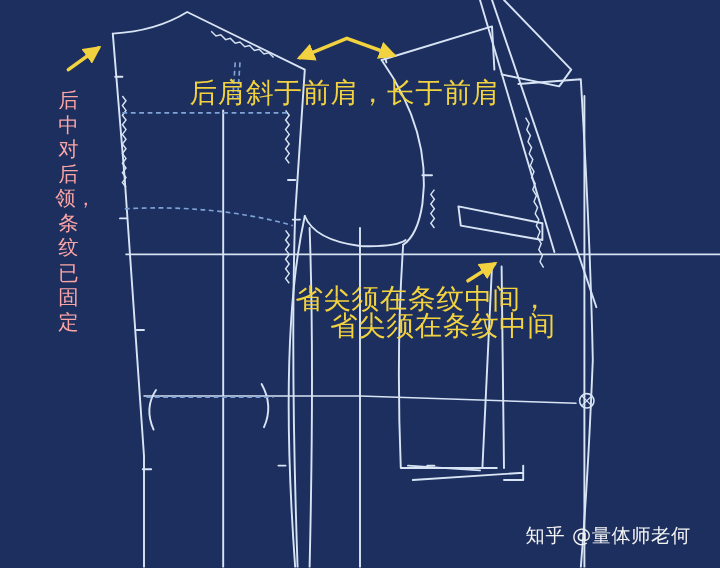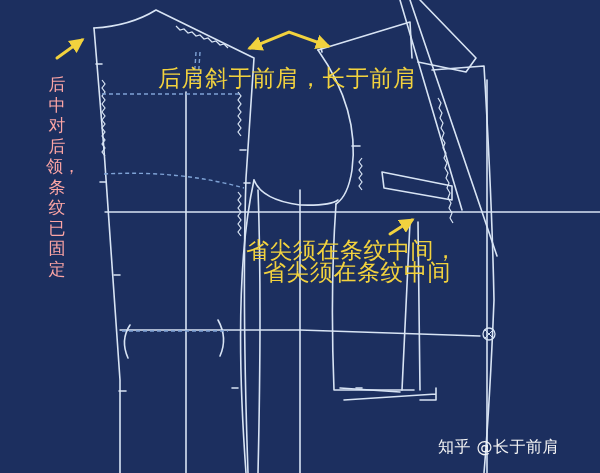--- a/index.html
+++ b/index.html
@@ -78,14 +78,14 @@
   <g fill="none" stroke="#f2d23e" stroke-width="3" stroke-linecap="round">
     <line x1="57" y1="58" x2="82" y2="40" marker-end="url(#ah)"></line>
     <polyline points="250,48 289,32 328,46" marker-start="url(#ah)" marker-end="url(#ah)"></polyline>
     <line x1="390" y1="234" x2="412" y2="220" marker-end="url(#ah)"></line>
   </g>
 </svg>
 
 <div class="label" style="left:158px; top:68px;">后肩斜于前肩，长于前肩</div>
 <div class="vlabel" style="left:46px; top:74px;">后中对后领，条纹已固定</div>
 <div class="label" style="left:246px; top:240px;">省尖须在条纹中间，</div>
-<div class="label" style="left:238px; top:262px;padding-left:25px;">省尖须在条纹中间</div>
-<div class="watermark" style="left:438px; top:437px;">知乎 @长于前肩</div>
+<div class="label" style="left:250px; top:262px;padding-left:25px;">省尖须在条纹中间</div>
+<div class="watermark" style="left:438px; top:437px;">知乎 @量体师老何</div>
 
 </body></html>

